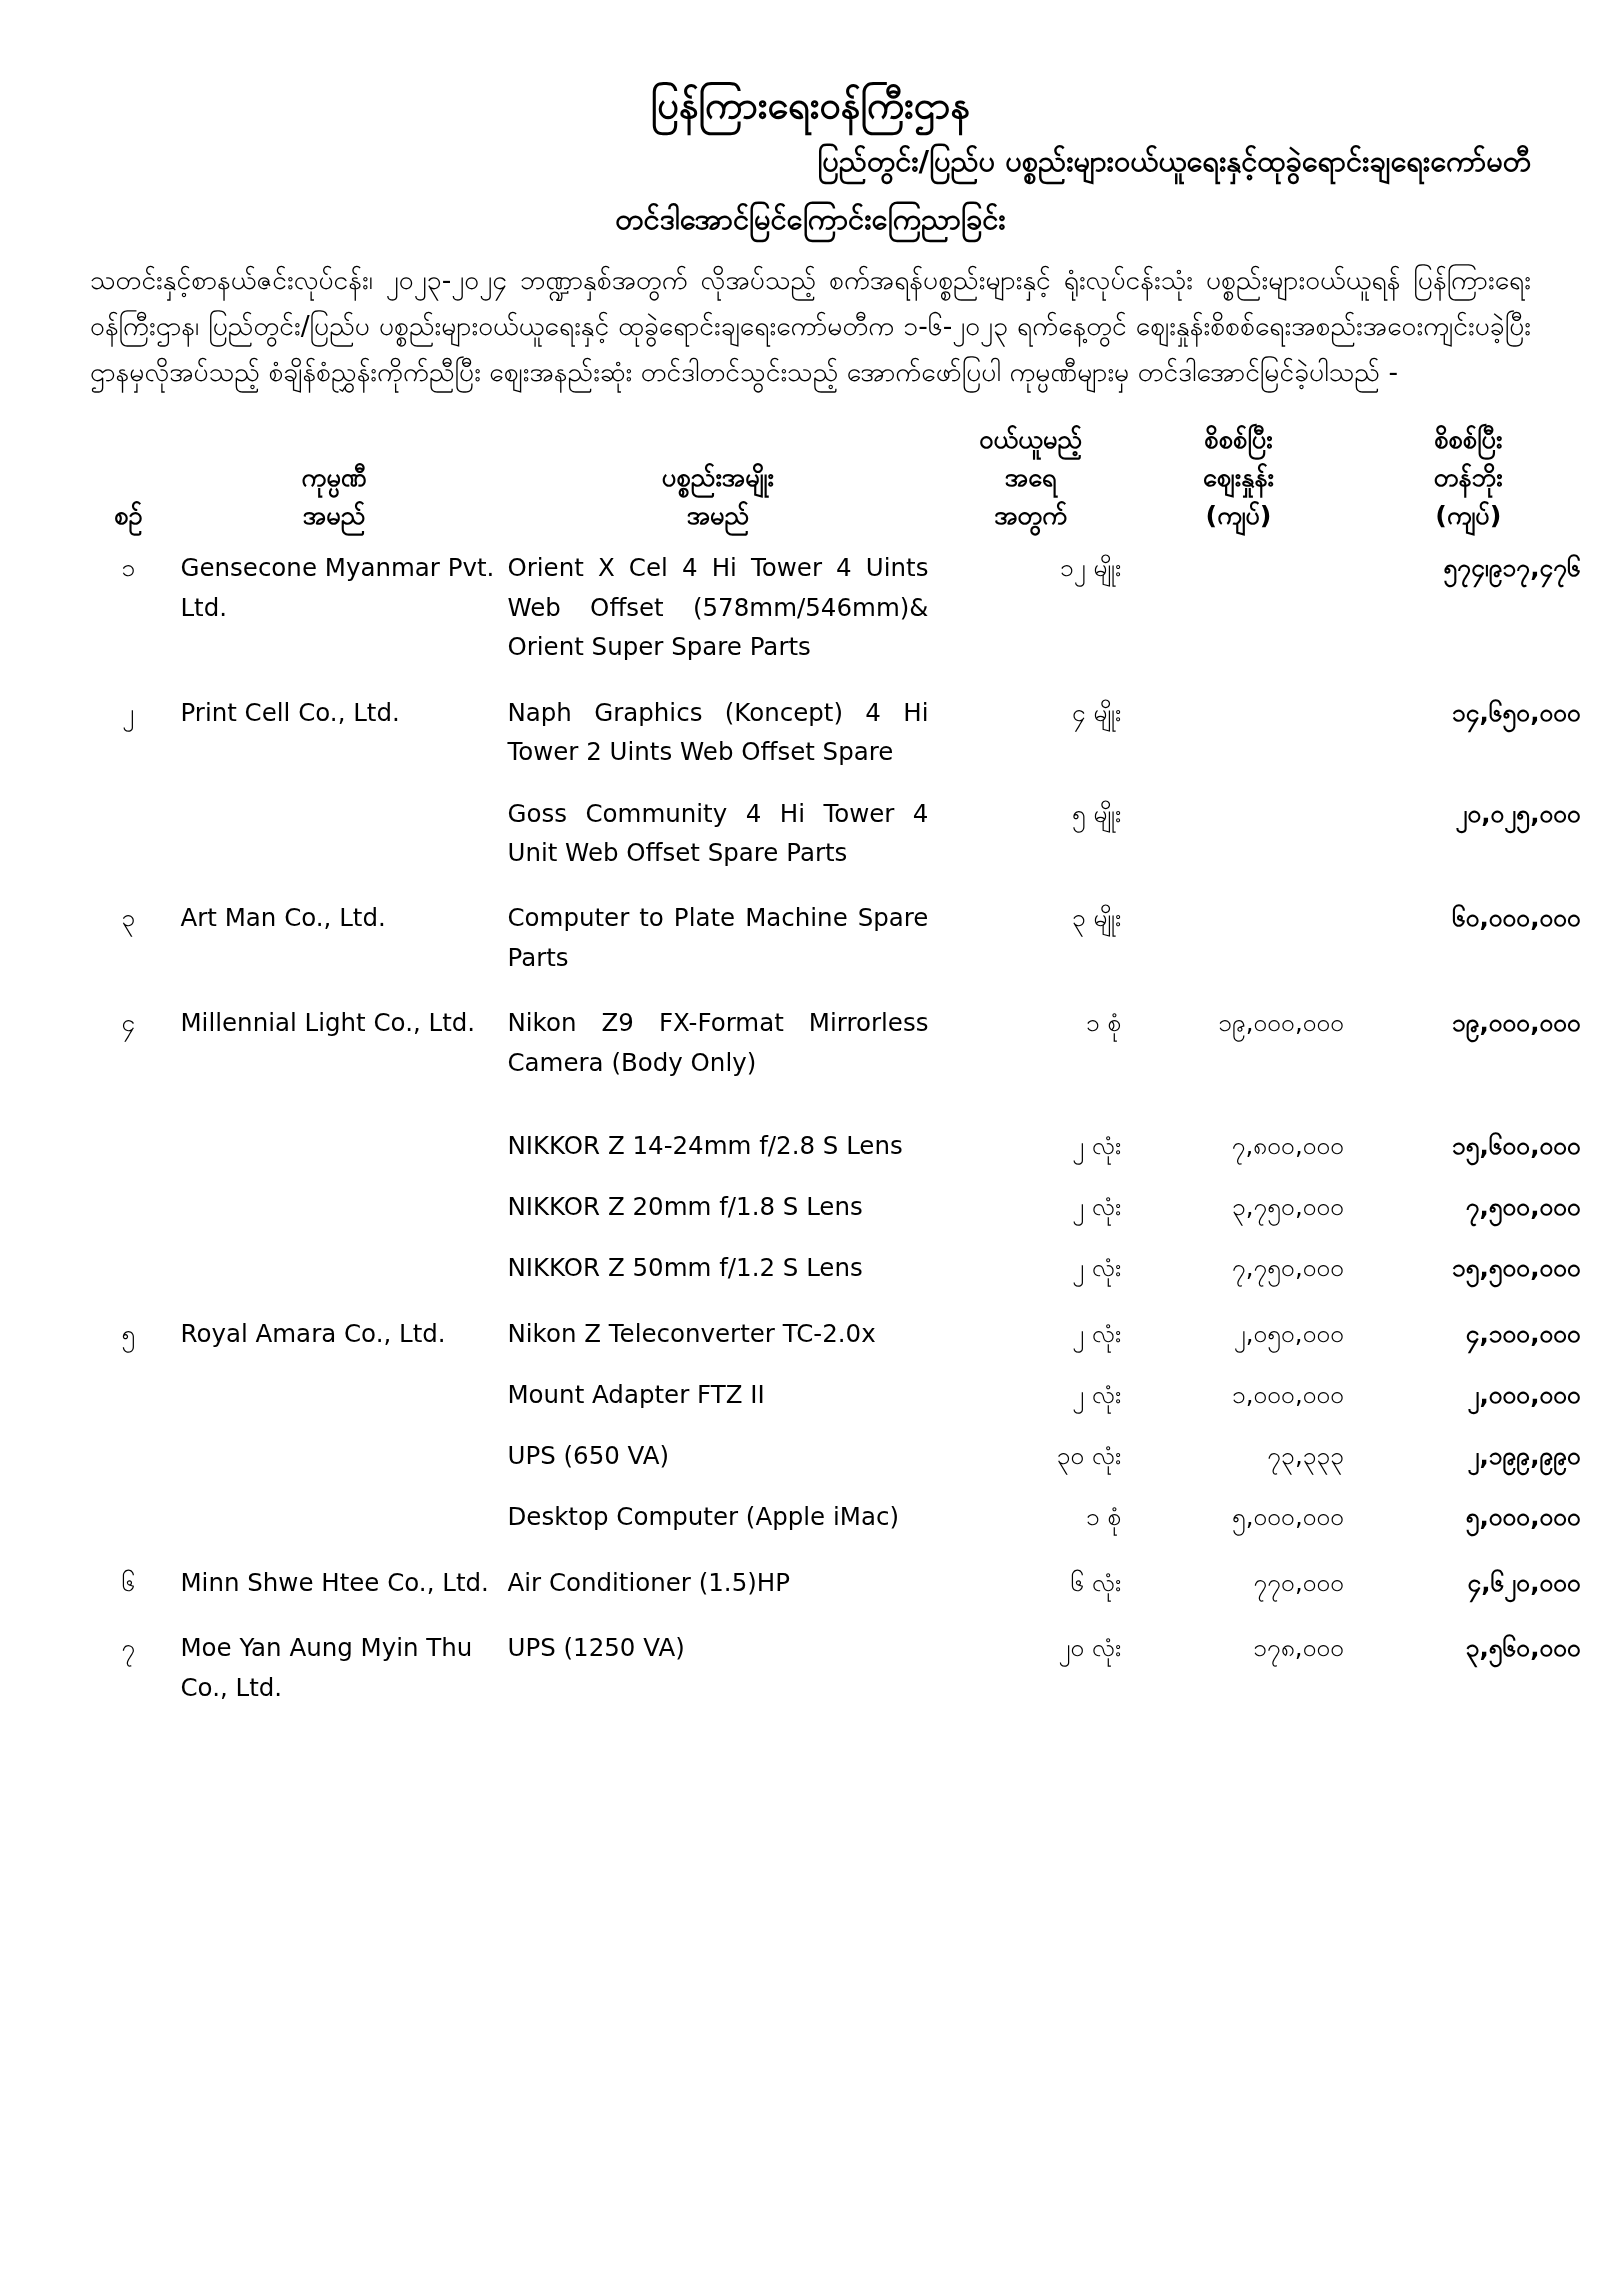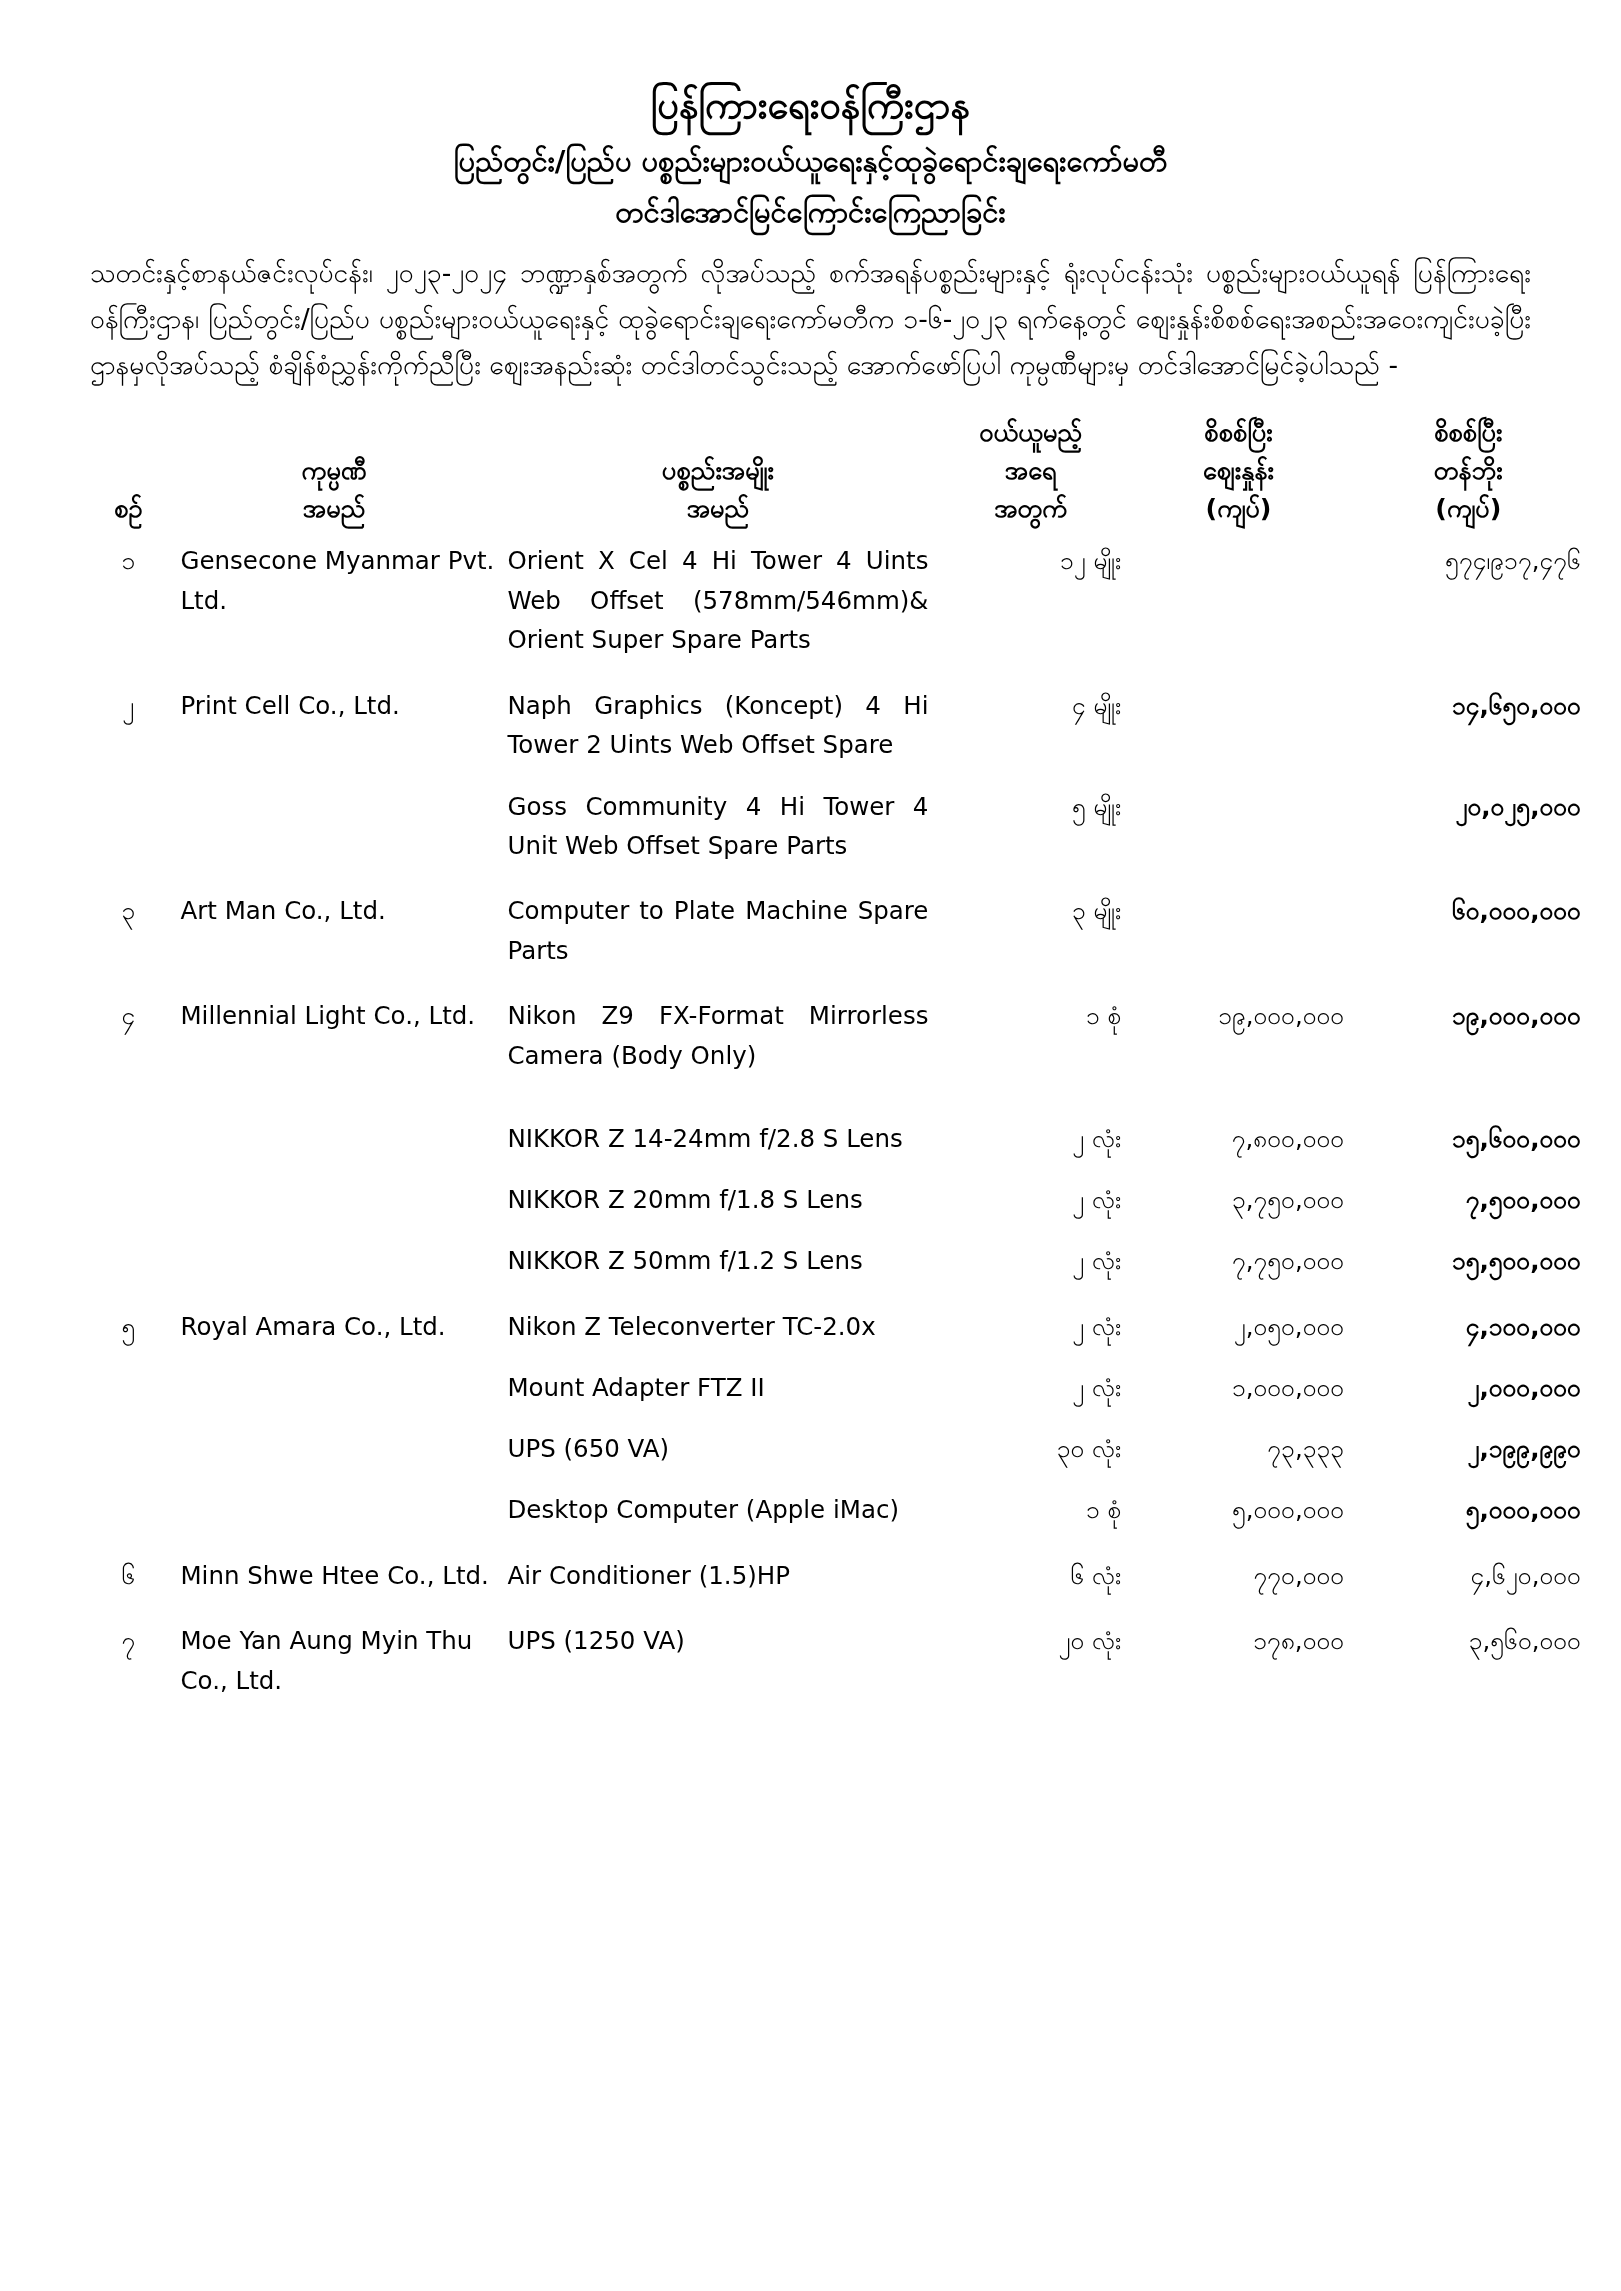--- a/index.html
+++ b/index.html
@@ -19,21 +19,21 @@
     box-sizing: border-box;
     padding: 76px 90px 59px 90px;
     position: relative;
   }
   .heading {
     text-align: center;
     font-weight: bold;
     line-height: 1.55;
   }
   .h1 { font-size: 38px; margin-bottom: 3.9px; }
-  .h2 { font-size: 29px; margin-bottom: 6px; }
+  .h2 { font-size: 29px; margin-bottom: 13px; text-align: right; }
   .h3 { font-size: 29px; margin-bottom: 15.7px; }
 
   .intro {
     font-size: 26.5px;
     line-height: 1.72;
     text-align: justify;
     text-justify: inter-word;
     margin: 7.8px 0 25.5px 0;
   }
   .intro p { margin: 0; }
@@ -62,21 +62,21 @@
     font-size: 24.5px;
     line-height: 1.62;
     padding: 0 5.9px;
   }
   .c-no    { text-align: center; }
   .c-comp  { text-align: left; padding-left: 13.7px !important; }
   .c-item  { text-align: justify; text-justify: inter-word; }
   .c-qty   { text-align: right; padding-left: 13.7px !important; }
   .c-price { text-align: right; }
   .c-value { text-align: right; font-weight: bold; }
-  .bold    { font-weight: normal; }
+  .bold    { font-weight: bold; }
   .spacer-row td { height: 25.5px; line-height: 25.5px; font-size: 0; }
   .sub-gap td { height: 21.6px; line-height: 21.6px; font-size: 0; }
   .mm { font-family: "DejaVu Sans", sans-serif; }
 </style>
 </head>
 <body>
 
 <div class="page">
 
   <div class="heading h1">ပြန်ကြားရေးဝန်ကြီးဌာန</div>

